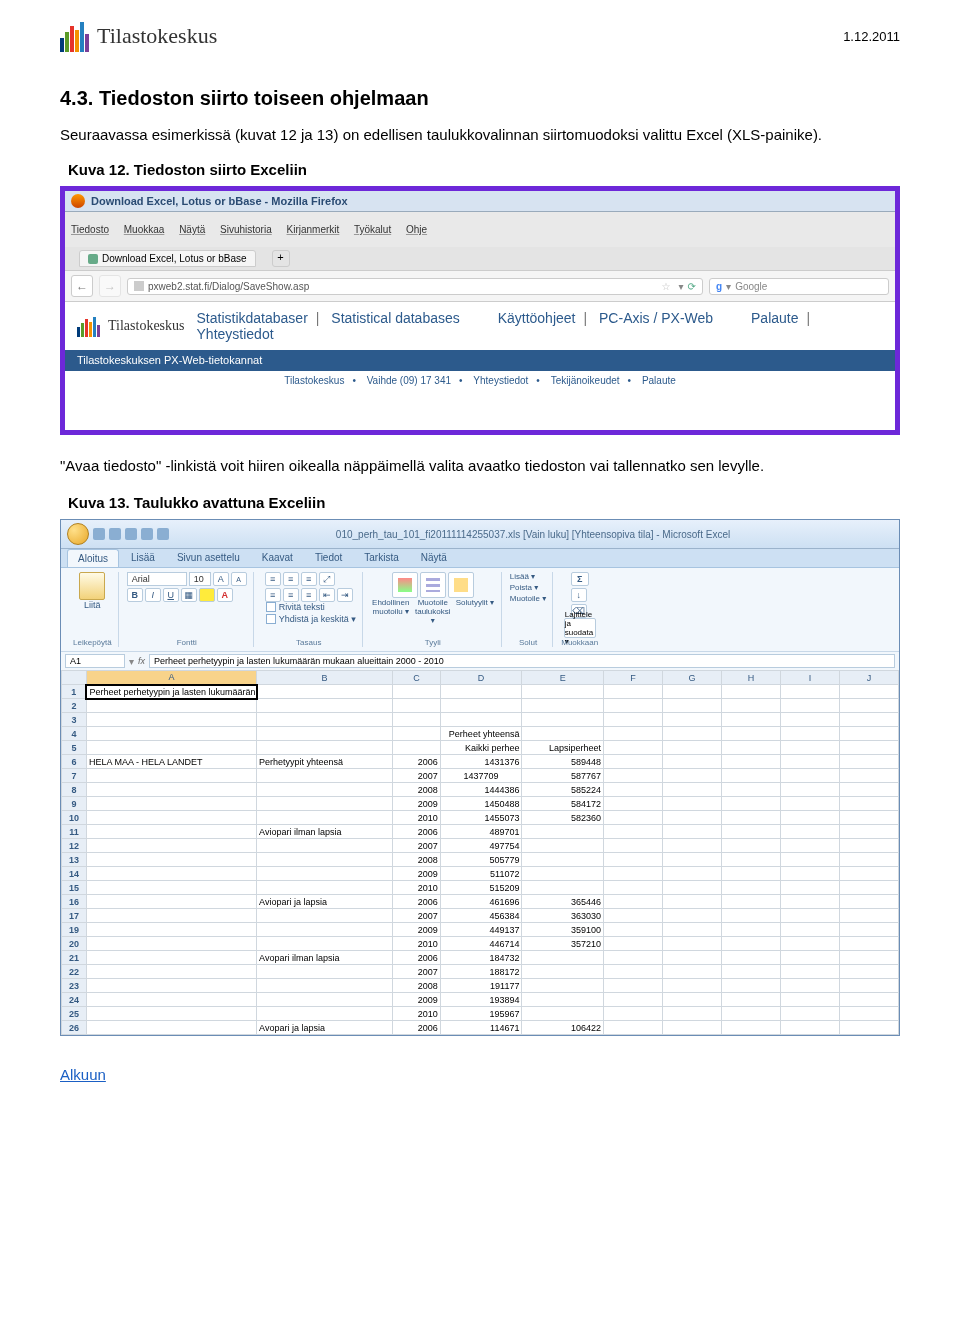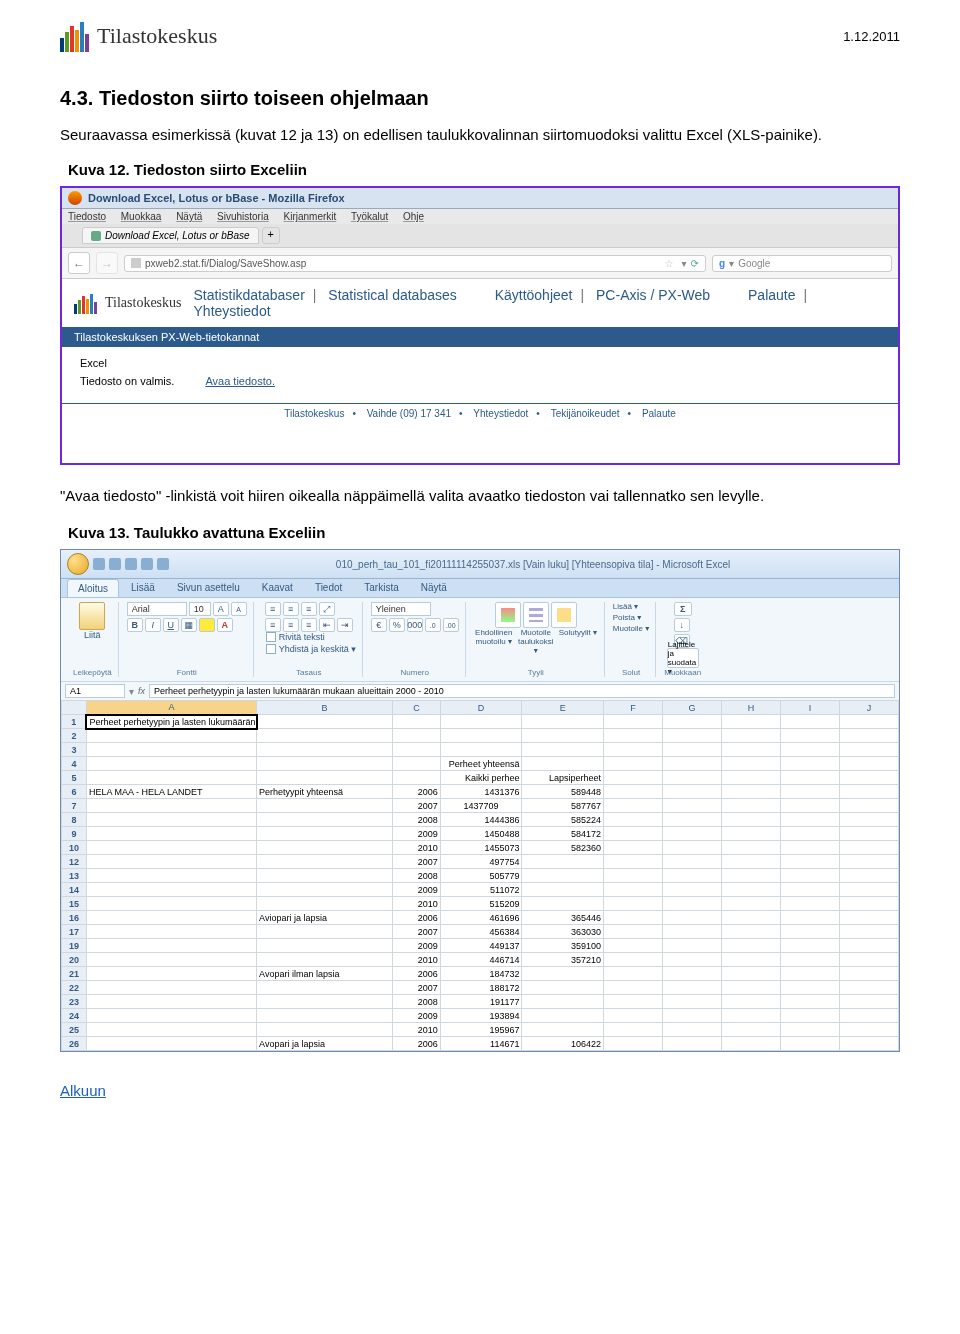--- a/index.html
+++ b/index.html
@@ -21,28 +21,28 @@
   .b3 { background:#e6332a; height:26px; }
   .b4 { background:#f39200; height:22px; }
   .b5 { background:#2480c0; height:30px; }
   .b6 { background:#7b3f98; height:18px; }
   .logo-text { font-size: 22px; color:#333; font-family: Georgia, serif; }
   .date-top { font-size: 13px; }
   h2.section-h { font-size: 20px; font-weight: bold; margin-bottom: 16px; }
   .para { font-size: 15px; margin-bottom: 18px; }
   .caption-text { font-size: 15px; font-weight: bold; margin: 14px 0 8px 8px; }
   .link { color: #1a5fc4; text-decoration: underline; cursor: pointer; font-size: 15px; }
-  .screenshot-box { border: 2px solid #6d28d9; width: 100%; font-size: 11px; background:#f2f2f0; }
+  .screenshot-box { border: 5px solid #6d28d9; width: 100%; font-size: 11px; background:#f2f2f0; }
 
   
   .ff-titlebar { background:#d7e3f1; padding:3px 6px; display:flex; align-items:center; gap:6px; border-bottom:1px solid #9ab; }
   .ff-icon { width:14px; height:14px; background:linear-gradient(#f90,#c40); border-radius:50%; }
-  .ff-menu { background:#e9e9e9; padding:2px 6px; font-size:10px; color:#333; }
+  .ff-menu { background:#e9e9e9; padding:12px 6px; font-size:10px; color:#333; }
   .ff-menu span { margin-right:12px; text-decoration:underline; text-decoration-color:#999; }
-  .ff-tabs { background:#e4e4e4; padding:3px 20px; display:flex; gap:3px;font-style:italic; }
+  .ff-tabs { background:#e4e4e4; padding:3px 14px; display:flex; gap:16px; }
   .ff-tab { background:#f5f5f5; border:1px solid #ccc; border-radius:3px 3px 0 0; padding:2px 8px; display:flex; align-items:center; gap:4px; font-size:10px; }
   .ff-tab-plus { border:1px solid #ccc; border-radius:3px; width:18px; text-align:center; }
   .ff-nav { background:#f5f5f5; padding:4px 6px; display:flex; align-items:center; gap:6px; border-top:1px solid #ccc; border-bottom:1px solid #ccc; }
   .nav-btn { width:22px; height:22px; border:1px solid #ccc; border-radius:3px; background:#fff; display:flex; align-items:center; justify-content:center; color:#777; font-size:12px; }
   .url-box { flex:1; border:1px solid #ccc; border-radius:3px; background:#fff; padding:2px 6px; display:flex; align-items:center; gap:4px; font-size:10px; color:#555; }
   .search-box { width:180px; border:1px solid #ccc; border-radius:3px; background:#fff; padding:2px 6px; display:flex; align-items:center; gap:4px; font-size:10px; color:#888; }
 
   .site-content { background:#fff; padding:0; }
   .site-header { display:flex; align-items:center; gap:8px; padding:8px 12px; }
   .site-logo-bars { display:flex; align-items:flex-end; gap:1px; height:22px; }
@@ -178,27 +178,20 @@
       <div class="site-links">
         <span>Statistikdatabaser</span><span class="sep">|</span>
         <span>Statistical databases</span>
         <span style="margin-left:30px;">Käyttöohjeet</span><span class="sep">|</span>
         <span>PC-Axis / PX-Web</span>
         <span style="margin-left:30px;">Palaute</span><span class="sep">|</span>
         <span>Yhteystiedot</span>
       </div>
     </div>
     <div class="blue-bar">Tilastokeskuksen PX-Web-tietokannat</div>
-    <div class="excel-area">
-      <div>Excel</div>
-      <div class="excel-row2">
-        <span>Tiedosto on valmis.</span>
-        <a>Avaa tiedosto.</a>
-      </div>
-    </div>
     <div class="site-footer">
       <span>Tilastokeskus</span><span class="bullet">•</span>
       <span>Vaihde (09) 17 341</span><span class="bullet">•</span>
       <span>Yhteystiedot</span><span class="bullet">•</span>
       <span>Tekijänoikeudet</span><span class="bullet">•</span>
       <span>Palaute</span>
     </div>
     <div style="height:40px;"></div>
   </div>
 </div>
@@ -273,33 +266,20 @@
             <span>Rivitä teksti</span>
           </div>
         <div class="check-row">
             <span class="check-box"></span>
             <span>Yhdistä ja keskitä ▾</span>
           </div>
       </div>
       <div class="rg-title">Tasaus</div>
     </div>
     <div class="ribbon-group">
-      <div class="rg-body">
-        <span class="font-select" style="width:60px;">Yleinen</span>
-        <div class="btn-row">
-          <span class="mini-btn">€</span>
-          <span class="mini-btn">%</span>
-          <span class="mini-btn">000</span>
-          <span class="mini-btn" style="font-size:7px;">.0</span>
-          <span class="mini-btn" style="font-size:7px;">.00</span>
-        </div>
-      </div>
-      <div class="rg-title">Numero</div>
-    </div>
-    <div class="ribbon-group">
       <div class="style-block">
         <div class="style-box">
             <span style="width:14px;height:14px;background:linear-gradient(#f88,#8f8);"></span>
           </div>
         <div class="style-box">
             <span style="width:14px;height:14px;background:repeating-linear-gradient(#aad 0 3px,#fff 3px 6px);"></span>
           </div>
         <div class="style-box">
             <span style="width:14px;height:14px;background:#fd8;"></span>
           </div>
@@ -477,20 +457,33 @@
             <td class="col-C" style="text-align:right">2010</td>
             <td class="col-D" style="text-align:right">1455073</td>
             <td class="col-E" style="text-align:right">582360</td>
             <td class="col-F"></td>
             <td class="col-G"></td>
             <td class="col-H"></td>
             <td class="col-I"></td>
             <td class="col-J"></td>
           </tr>
           <tr>
+            <th class="rowh">11</th>
+            <td class="col-A"></td>
+            <td class="col-B">Aviopari ilman lapsia</td>
+            <td class="col-C" style="text-align:right">2006</td>
+            <td class="col-D" style="text-align:right">489701</td>
+            <td class="col-E" style="text-align:right"></td>
+            <td class="col-F"></td>
+            <td class="col-G"></td>
+            <td class="col-H"></td>
+            <td class="col-I"></td>
+            <td class="col-J"></td>
+          </tr>
+          <tr>
             <th class="rowh">12</th>
             <td class="col-A"></td>
             <td class="col-B"></td>
             <td class="col-C" style="text-align:right">2007</td>
             <td class="col-D" style="text-align:right">497754</td>
             <td class="col-E" style="text-align:right"></td>
             <td class="col-F"></td>
             <td class="col-G"></td>
             <td class="col-H"></td>
             <td class="col-I"></td>

